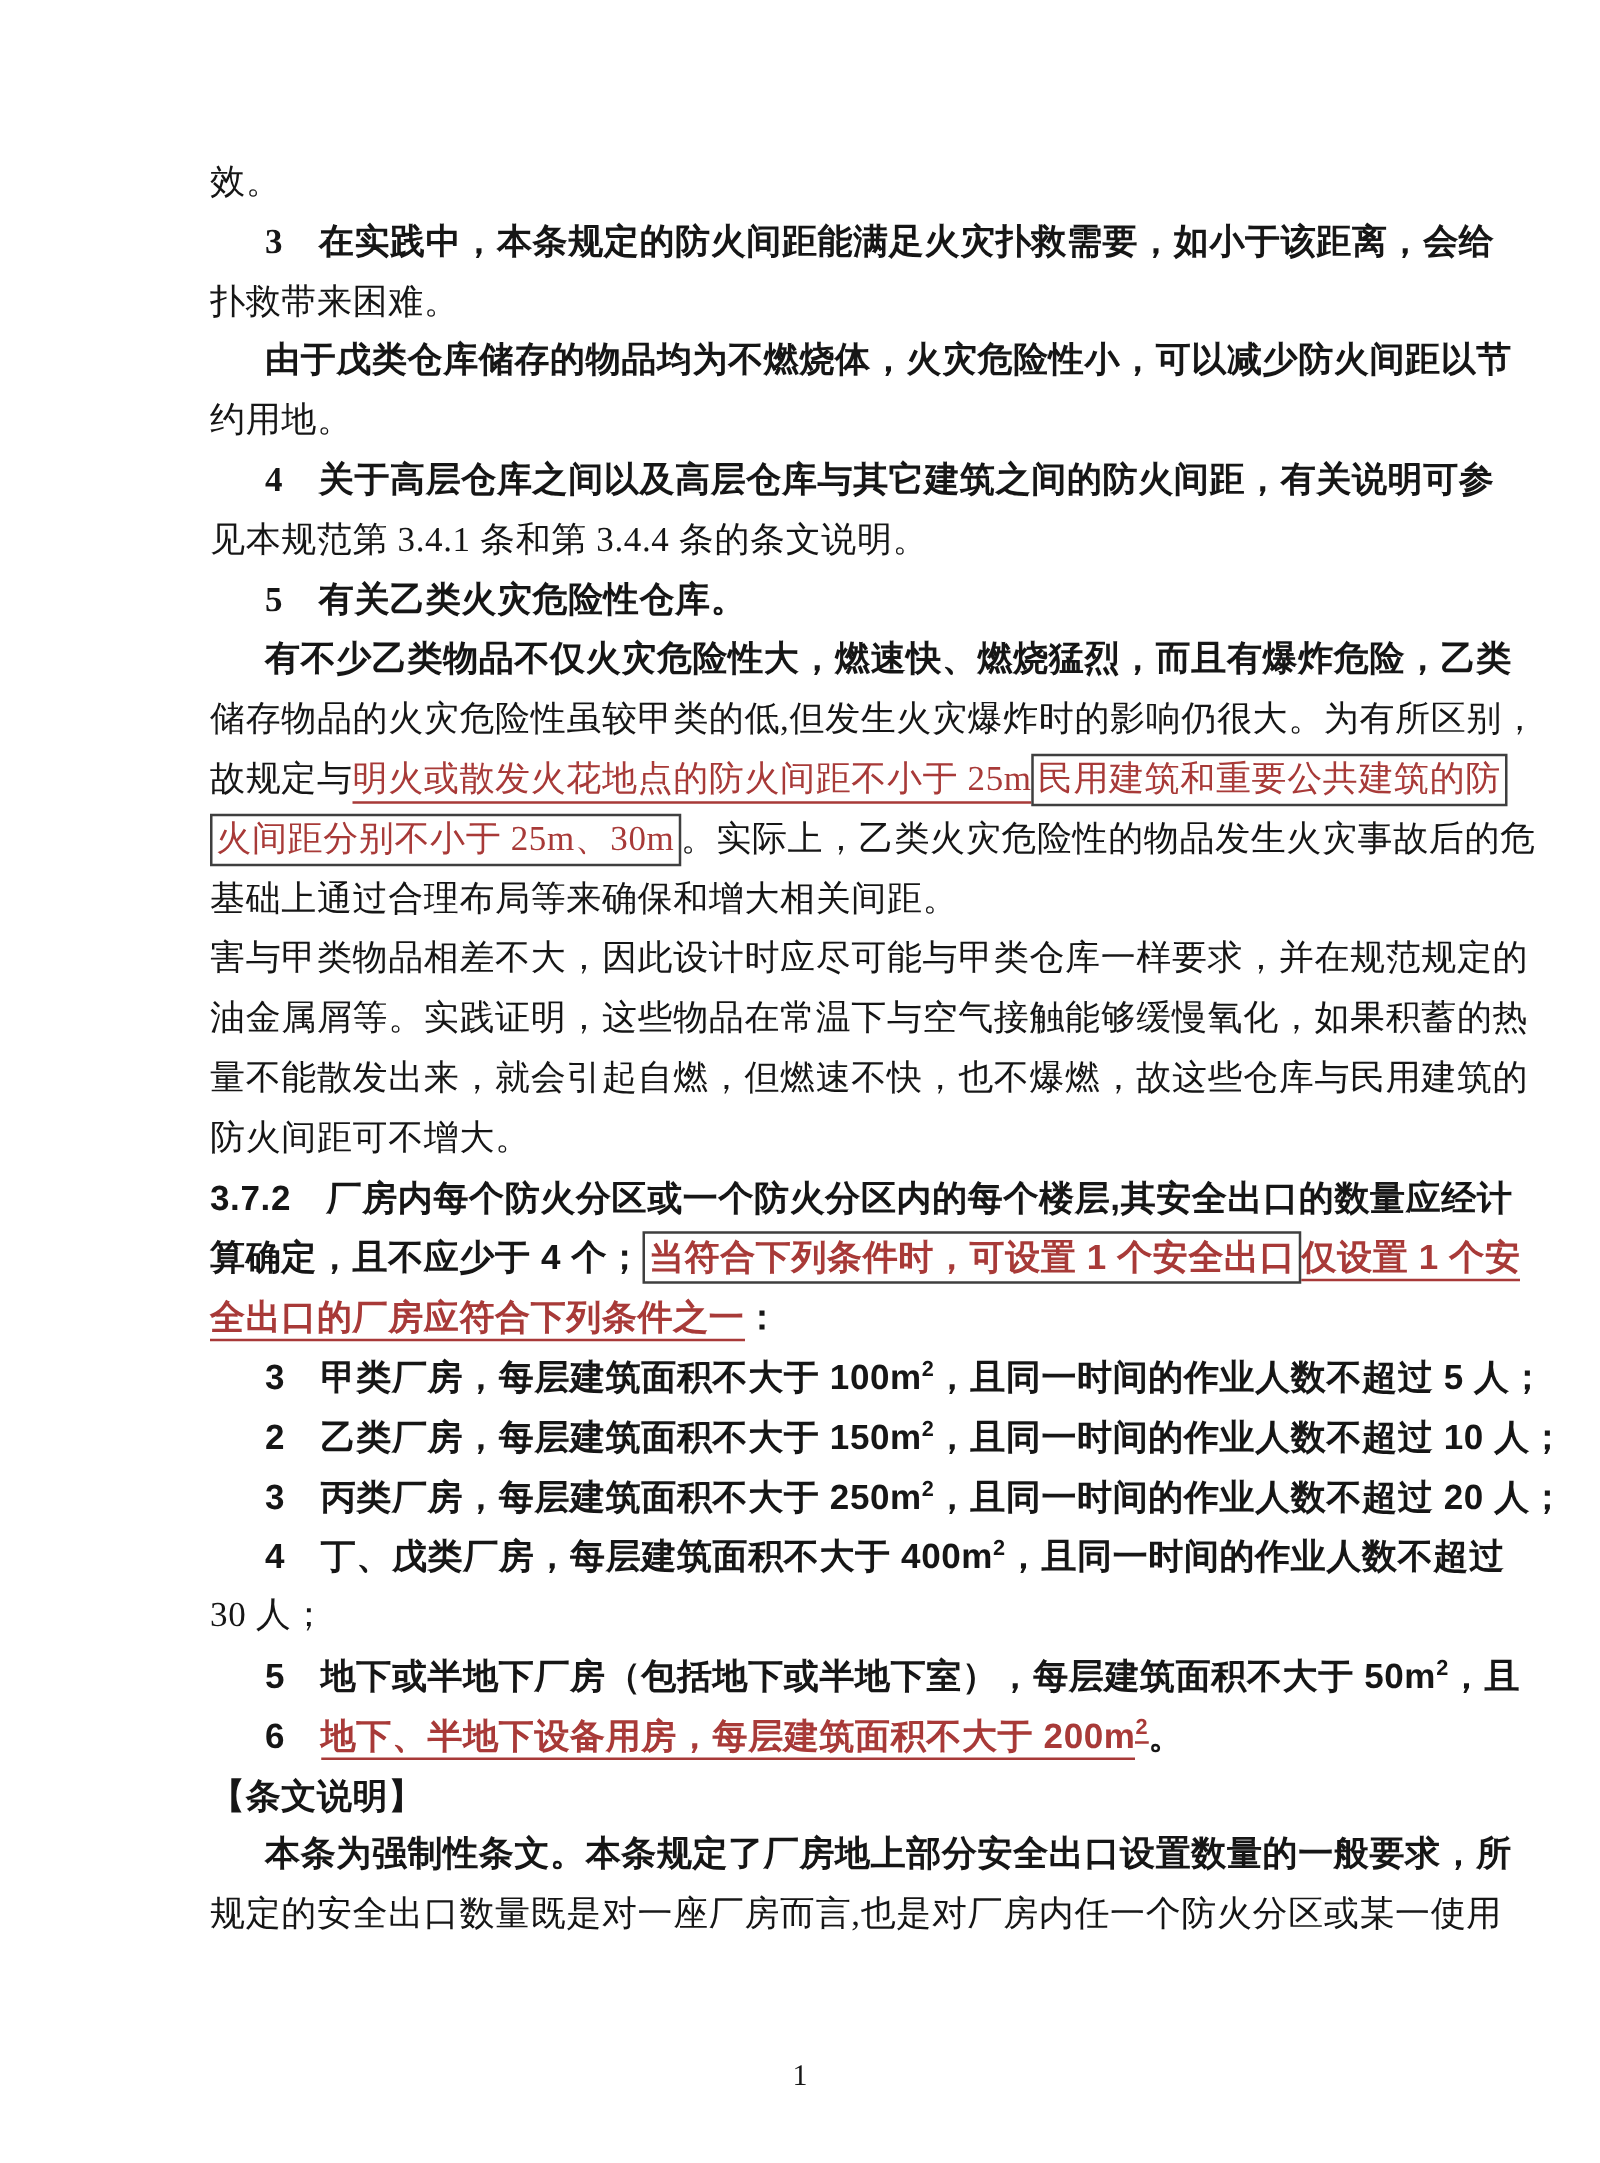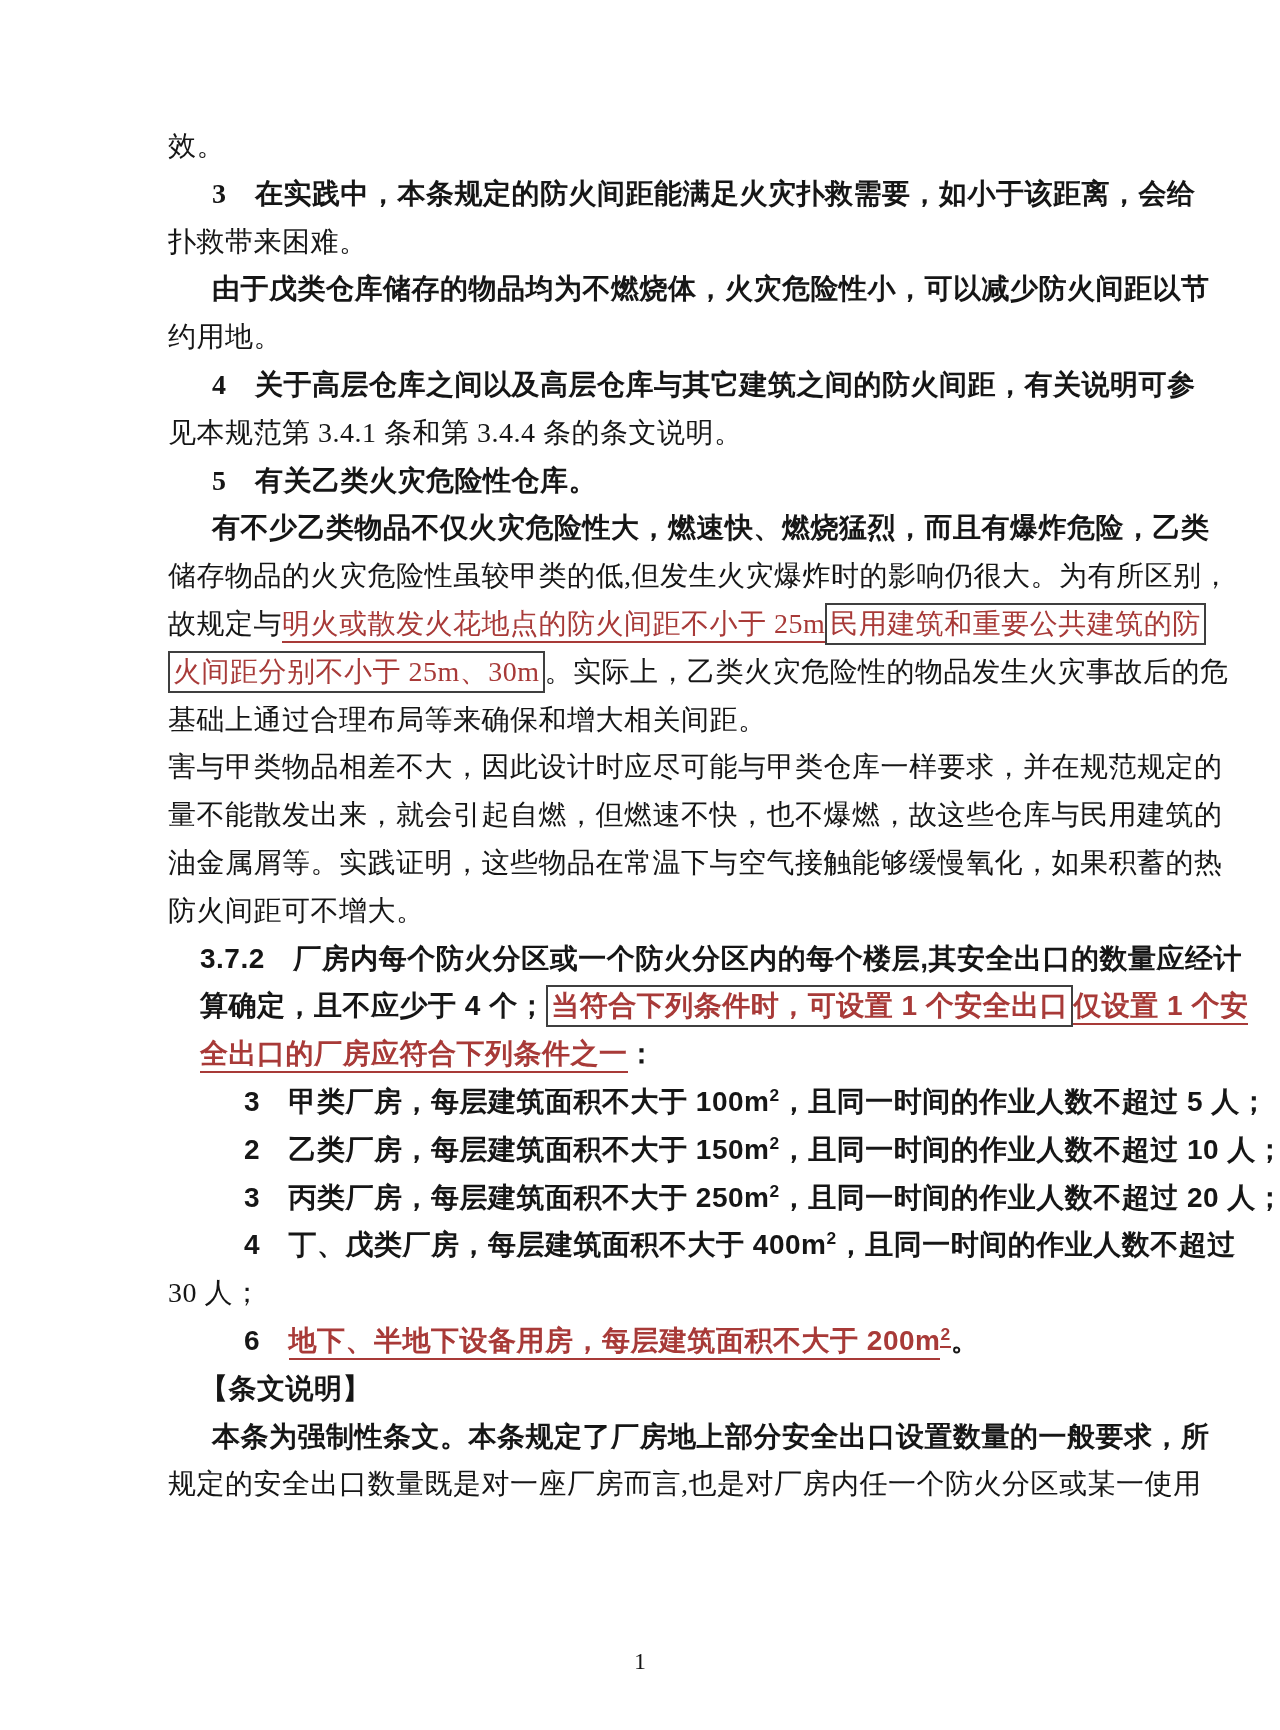--- a/index.html
+++ b/index.html
@@ -29,21 +29,20 @@
     white-space:nowrap;
     letter-spacing:0.5px;
   }
   .song{
     font-family:"Liberation Serif","DejaVu Serif",serif;
     font-weight:400;
   }
   .hei{
     font-family:"Liberation Sans","DejaVu Sans",sans-serif;
     font-weight:700;
-    margin-left:32px;
   }
   .indent{padding-left:44px;font-weight:bold;}
   .seg{color:inherit;}
   .ru{
     color:var(--red);
     border-bottom:2px solid var(--red);
     padding-bottom:2px;
   }
   .rb{
     color:var(--red);
@@ -78,30 +77,31 @@
       <div class="line song"><span class="seg">约用地。</span></div>
       <div class="line song indent"><span class="seg">4　关于高层仓库之间以及高层仓库与其它建筑之间的防火间距，有关说明可参</span></div>
       <div class="line song"><span class="seg">见本规范第 3.4.1 条和第 3.4.4 条的条文说明。</span></div>
       <div class="line song indent"><span class="seg">5　有关乙类火灾危险性仓库。</span></div>
       <div class="line song indent"><span class="seg">有不少乙类物品不仅火灾危险性大，燃速快、燃烧猛烈，而且有爆炸危险，乙类</span></div>
       <div class="line song"><span class="seg">储存物品的火灾危险性虽较甲类的低,但发生火灾爆炸时的影响仍很大。为有所区别，</span></div>
       <div class="line song"><span class="seg">故规定与</span><span class="seg ru">明火或散发火花地点的防火间距不小于 25m</span><span class="seg rb">民用建筑和重要公共建筑的防</span></div>
       <div class="line song"><span class="seg rb">火间距分别不小于 25m、30m</span><span class="seg">。实际上，乙类火灾危险性的物品发生火灾事故后的危</span></div>
       <div class="line song"><span class="seg">基础上通过合理布局等来确保和增大相关间距。</span></div>
       <div class="line song"><span class="seg">害与甲类物品相差不大，因此设计时应尽可能与甲类仓库一样要求，并在规范规定的</span></div>
+      <div class="line song"><span class="seg">油金属屑等。实践证明，这些物品在常温下与空气接触能够缓慢氧化，如果积蓄的热</span></div>
       <div class="line song"><span class="seg">量不能散发出来，就会引起自燃，但燃速不快，也不爆燃，故这些仓库与民用建筑的</span></div>
-      <div class="line song"><span class="seg">油金属屑等。实践证明，这些物品在常温下与空气接触能够缓慢氧化，如果积蓄的热</span></div>
       <div class="line song"><span class="seg">防火间距可不增大。</span></div>
       <div class="line hei"><span class="seg">3.7.2　厂房内每个防火分区或一个防火分区内的每个楼层,其安全出口的数量应经计</span></div>
       <div class="line hei"><span class="seg">算确定，且不应少于 4 个；</span><span class="seg rb">当符合下列条件时，可设置 1 个安全出口</span><span class="seg ru">仅设置 1 个安</span></div>
       <div class="line hei"><span class="seg ru">全出口的厂房应符合下列条件之一</span><span class="seg">：</span></div>
       <div class="line hei indent"><span class="seg">3　甲类厂房，每层建筑面积不大于 100m</span><sup class="seg">2</sup><span class="seg">，且同一时间的作业人数不超过 5 人；</span></div>
       <div class="line hei indent"><span class="seg">2　乙类厂房，每层建筑面积不大于 150m</span><sup class="seg">2</sup><span class="seg">，且同一时间的作业人数不超过 10 人；</span></div>
       <div class="line hei indent"><span class="seg">3　丙类厂房，每层建筑面积不大于 250m</span><sup class="seg">2</sup><span class="seg">，且同一时间的作业人数不超过 20 人；</span></div>
       <div class="line hei indent"><span class="seg">4　丁、戊类厂房，每层建筑面积不大于 400m</span><sup class="seg">2</sup><span class="seg">，且同一时间的作业人数不超过</span></div>
       <div class="line song"><span class="seg">30 人；</span></div>
+      <div class="line hei indent"><span class="seg">5　地下或半地下厂房（包括地下或半地下室），每层建筑面积不大于 50m</span><sup class="seg">2</sup><span class="seg">，且</span></div>
       <div class="line hei indent"><span class="seg">6　</span><span class="seg ru">地下、半地下设备用房，每层建筑面积不大于 200m</span><sup class="seg ru">2</sup><span class="seg">。</span></div>
       <div class="line hei"><span class="seg">【条文说明】</span></div>
       <div class="line song indent"><span class="seg">本条为强制性条文。本条规定了厂房地上部分安全出口设置数量的一般要求，所</span></div>
       <div class="line song"><span class="seg">规定的安全出口数量既是对一座厂房而言,也是对厂房内任一个防火分区或某一使用</span></div>
     </div>
   <div class="page-number">1</div>
 </div>
 
 </body></html>

